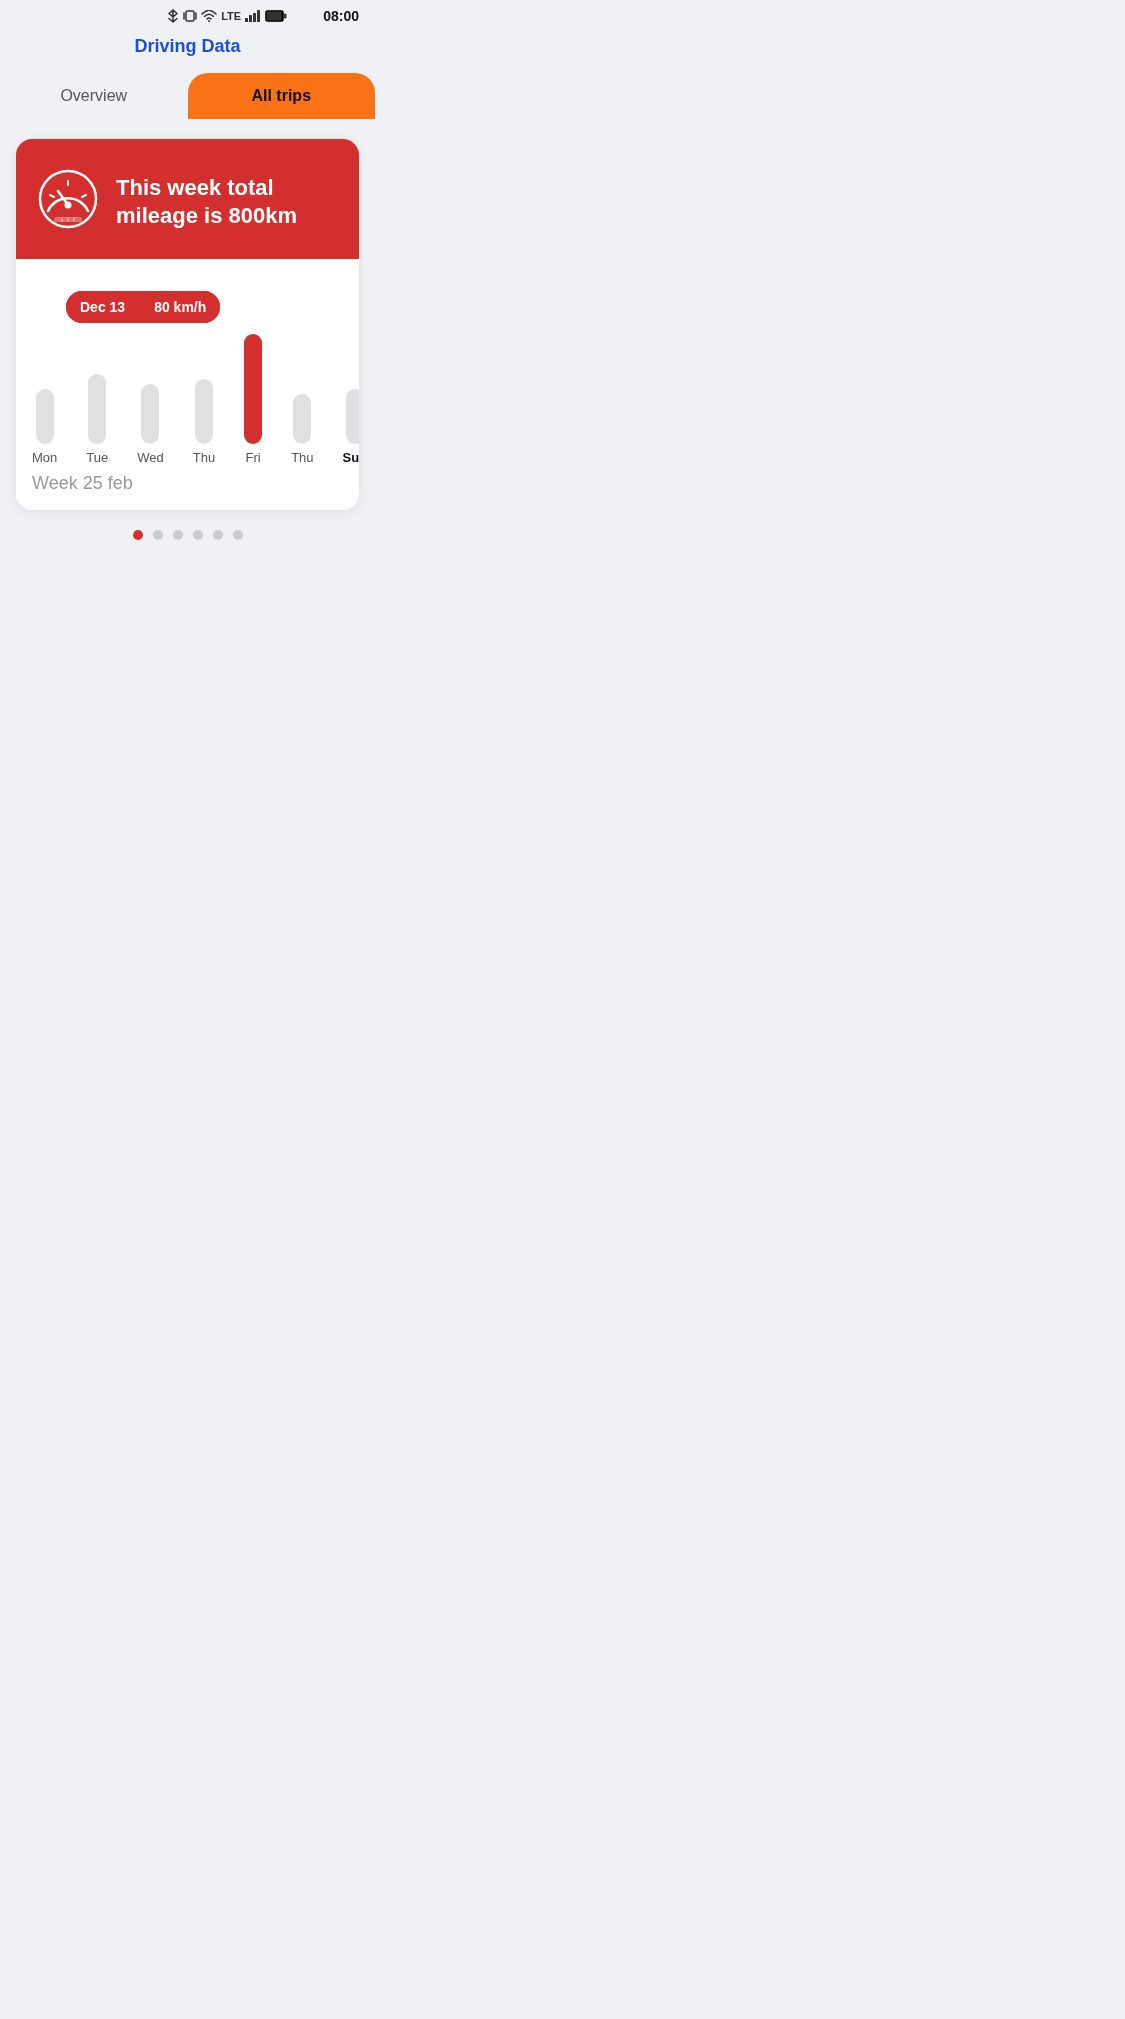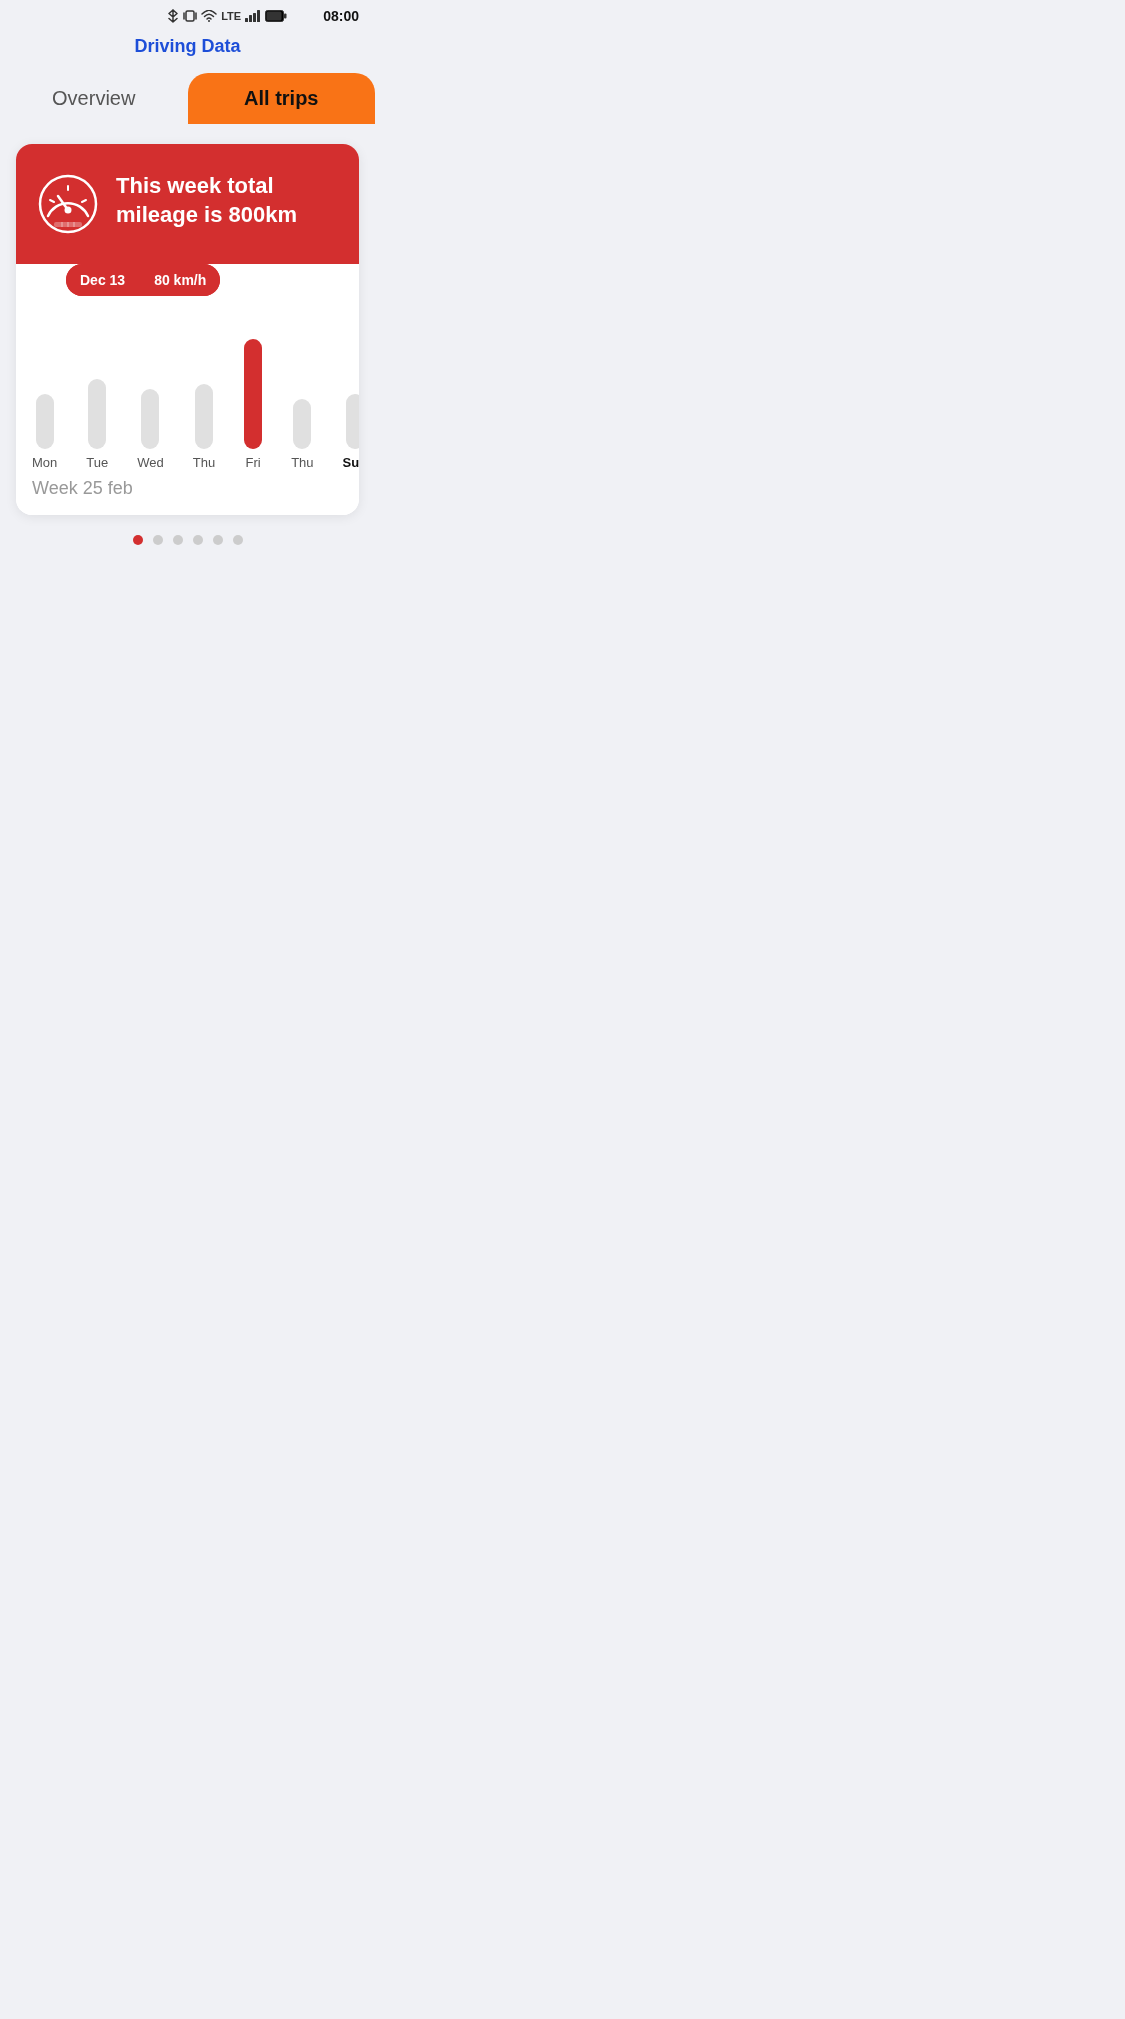--- a/index.html
+++ b/index.html
@@ -43,21 +43,21 @@
     
     .tabs-container {
       background: #f0f1f5;
       display: flex;
       position: relative;
     }
     .tab {
       flex: 1;
       text-align: center;
       padding: 14px 0;
-      font-size: 20px;
+      font-size: 16px;
       color: #555;
       background: #f0f1f5;
       cursor: pointer;
       position: relative;
       z-index: 1;
     }
     .tab.active {
       color: #111;
       font-weight: 700;
       background: #f97316;
@@ -101,21 +101,21 @@
       border-radius: 16px;
       overflow: hidden;
       box-shadow: 0 2px 12px rgba(0,0,0,0.08);
     }
 
     
     .card-header {
       background: #d32f2f;
       padding: 28px 20px;
       display: flex;
-      align-items: flex-start;
+      align-items: flex-end;
       gap: 16px;
     }
     .speedometer-icon {
       width: 64px;
       height: 64px;
       flex-shrink: 0;
     }
     .card-header-text {
       font-size: 22px;
       font-weight: 700;
@@ -126,21 +126,21 @@
     
     .chart-area {
       background: white;
       padding: 16px 12px 16px;
       position: relative;
     }
 
     
     .chart-tooltip {
       position: absolute;
-      top: 0;
+      top: 32px;
       left: 50px;
       display: flex;
       align-items: center;
       background: #d32f2f;
       border-radius: 50px;
       overflow: hidden;
       font-size: 14px;
       font-weight: 600;
       color: white;
       z-index: 10;

